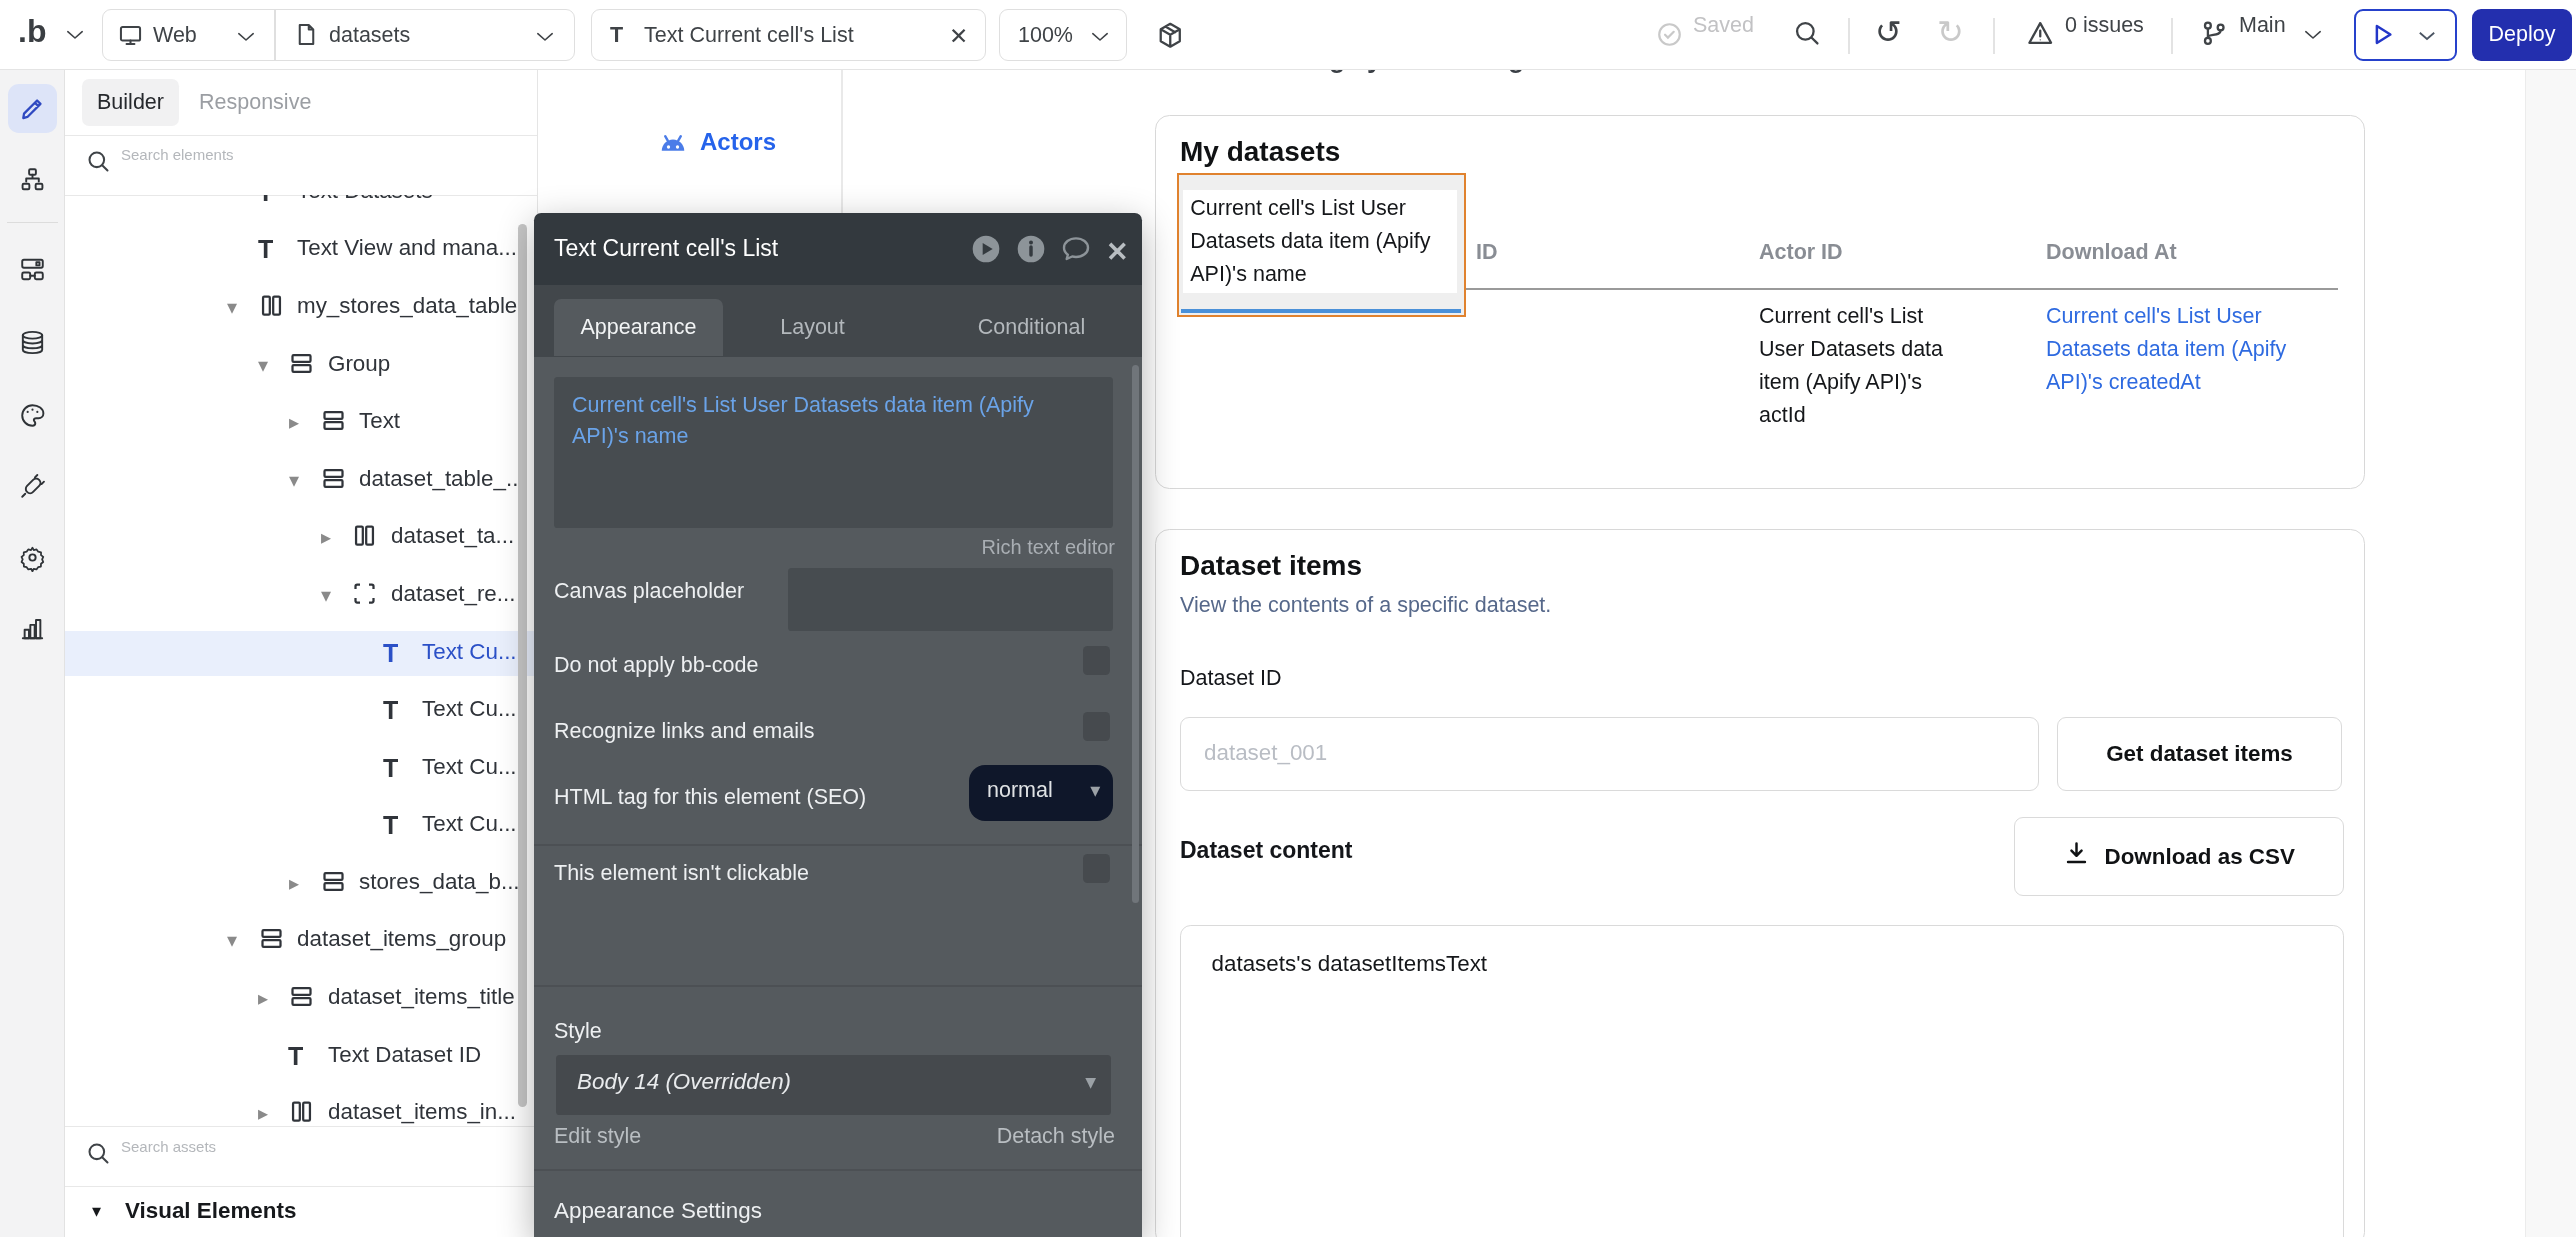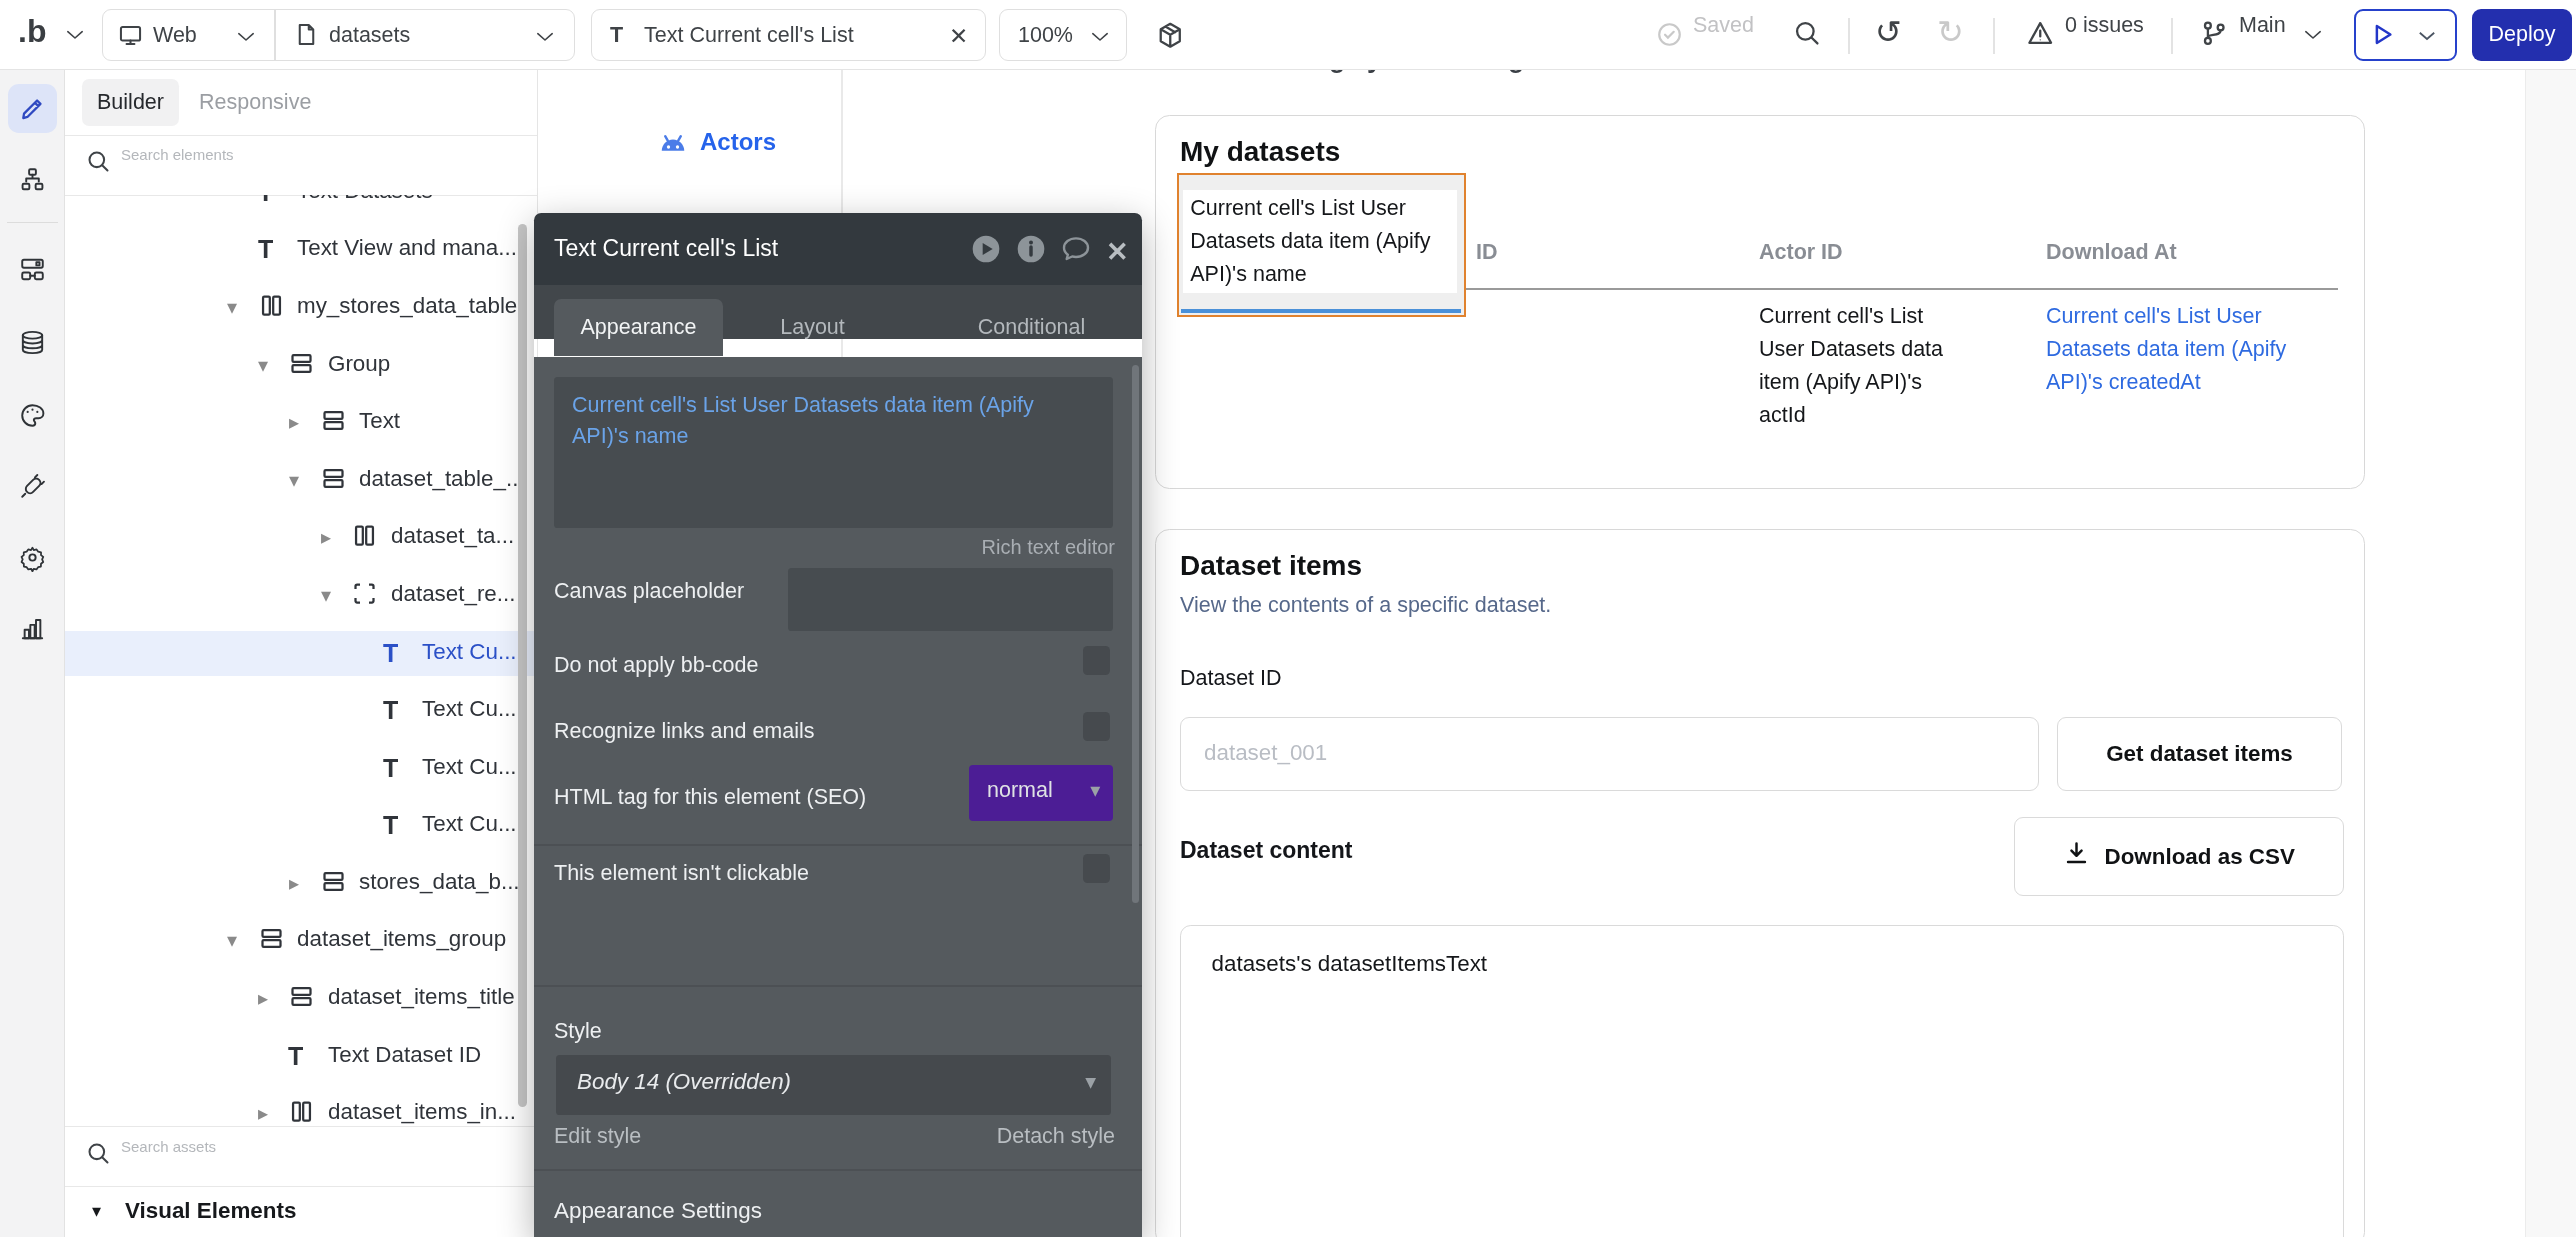--- a/index.html
+++ b/index.html
@@ -80,31 +80,31 @@
                font-size:22.4px;font-weight:700;color:#101214;display:flex;align-items:center;justify-content:center;gap:14.4px;}
   .content-box{position:absolute;left:24px;top:395px;width:1164px;height:377px;border:1.8px solid #dadada;border-radius:10.8px;}
   .content-text{position:absolute;left:30.5px;top:25px;font-size:22.4px;color:#15171a;}
 
   
   #panel{position:absolute;left:534px;top:213px;width:608px;height:1024px;z-index:50;
          box-shadow:0 10.8px 36px rgba(0,0,0,.3);border-radius:7.2px 7.2px 0 0;font-size:21.5px;color:#eef0f2;}
   #panel-header{position:absolute;left:0;top:0;right:0;height:72px;background:#33393e;border-radius:7.2px 7.2px 0 0;}
   #panel-title{position:absolute;left:20px;top:21.5px;font-size:23px;color:#fff;}
   .ph-ic{position:absolute;top:20px;width:32px;height:32px;}
-  #panel-tabs{position:absolute;left:0;top:72px;right:0;height:54px;background:#42474b;}
+  #panel-tabs{position:absolute;left:0;top:72px;right:0;height:72px;background:#42474b;}
   .ptab{position:absolute;top:14.4px;height:57px;line-height:57px;font-size:21.5px;color:#b3b8bc;text-align:center;}
   .ptab.active{background:#555a5e;border-radius:7.2px 7.2px 0 0;color:#f2f4f5;width:169px;left:20px;}
   #panel-body{position:absolute;left:0;top:144px;right:0;bottom:0;background:#555a5e;}
   .expr-box{position:absolute;left:20px;top:20px;width:559px;height:151px;background:#474c50;border-radius:3.6px;
             padding:12.6px 18px;color:#6aa3e8;font-size:21.5px;line-height:31px;}
   .rte{position:absolute;right:27px;top:179px;font-size:20px;color:#a9aeb3;}
   .plabel{position:absolute;left:20px;font-size:21.5px;color:#eef0f2;white-space:nowrap;}
   .pinput{position:absolute;background:#474c50;border-radius:3.6px;}
   .chk{position:absolute;left:549px;width:27px;height:29px;background:#464a4e;border-radius:4.5px;}
-  .pdrop{position:absolute;background:#4c1d95;border-radius:4px;padding-left:32px;}
+  .pdrop{position:absolute;background:#0f172a;border-radius:16px;padding-left:32px;}
   .pdrop .val{position:absolute;left:18px;top:12.6px;font-size:21.5px;color:#dfe2e4;}
   .pdrop .dcaret{position:absolute;right:12.6px;top:12.6px;color:#9ba1a6;font-size:20px;}
   .pdiv{position:absolute;left:0;right:0;height:1.8px;background:#4c5054;}
   .workflow-btn{position:absolute;left:20px;top:534px;width:559px;height:72px;background:#606569;
                 border:1.8px solid #72777b;border-radius:7.2px;text-align:center;line-height:68px;font-size:22.4px;color:#f3f5f6;}
   .style-drop{position:absolute;left:21.5px;top:698px;width:555px;height:60px;background:#45494d;border-radius:3.6px;}
   .style-drop .val{position:absolute;left:21.5px;top:14.4px;font-size:22.4px;font-style:italic;color:#e9ebed;}
   .style-links{position:absolute;top:767px;font-size:21.5px;color:#b9bec2;}
   #panel-scroll{position:absolute;right:2.7px;top:152px;width:7.2px;height:538px;background:#70757a;border-radius:3.6px;}
 </style>

